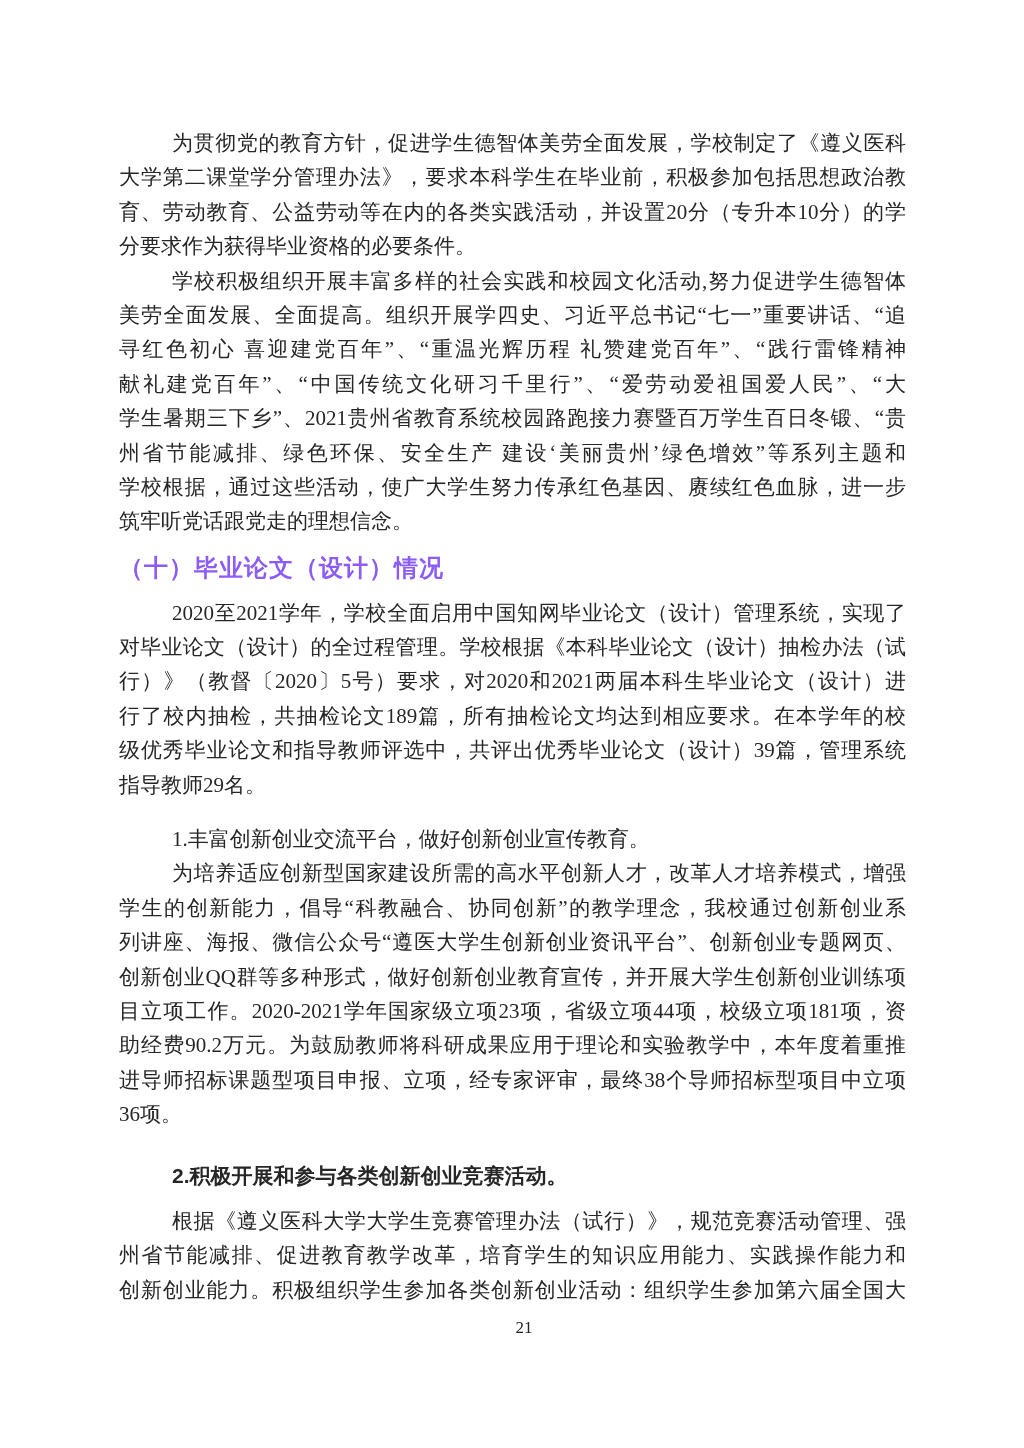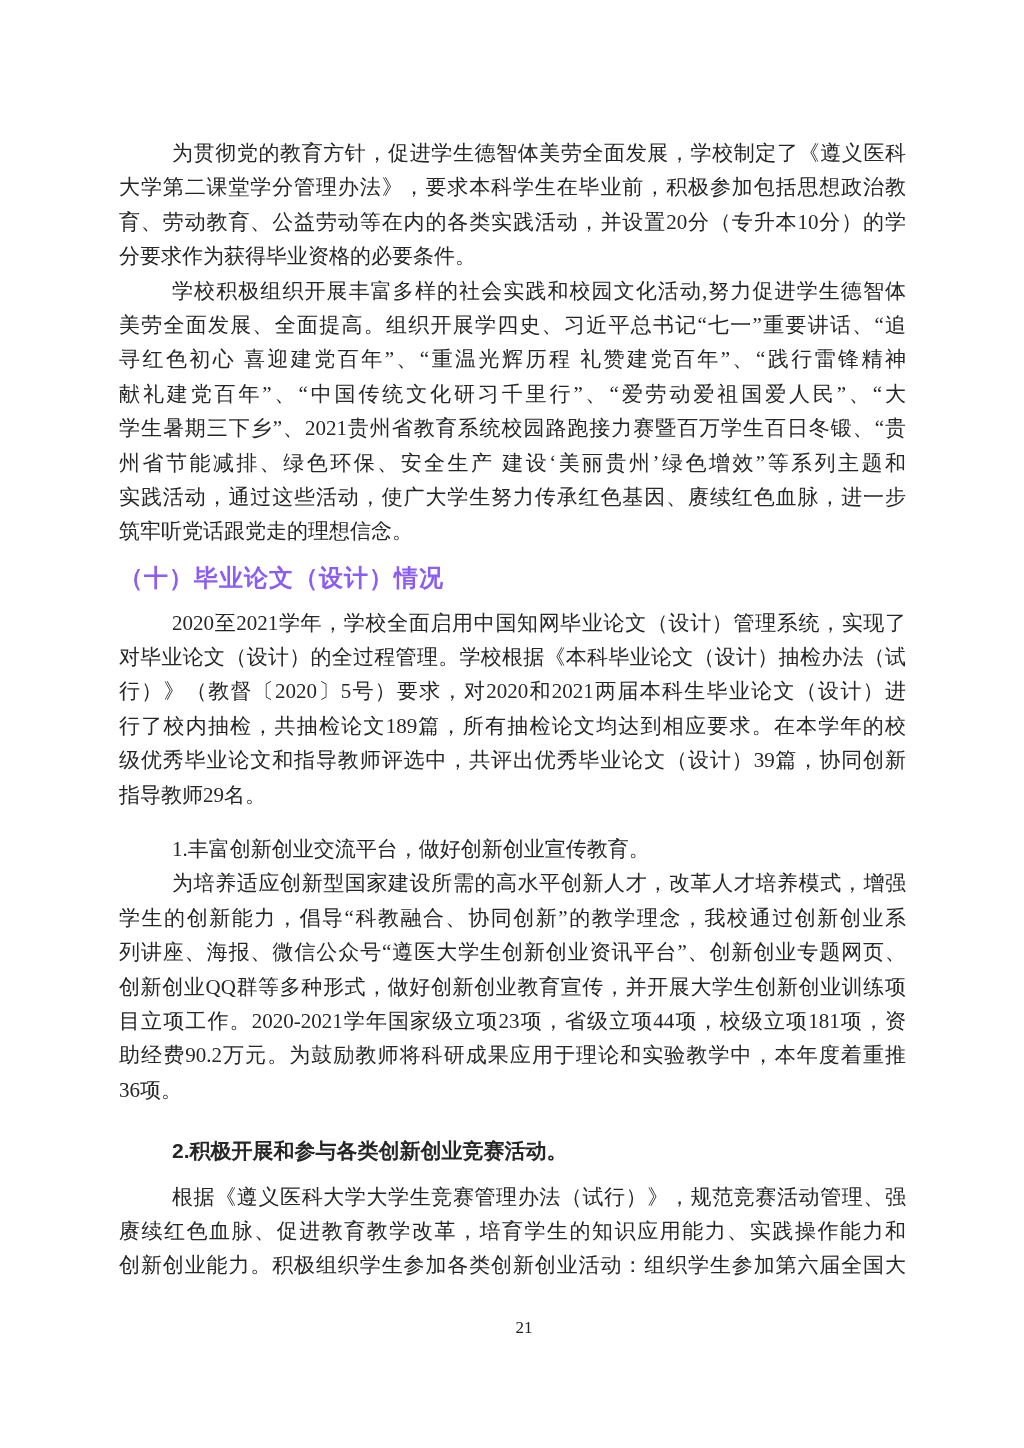--- a/index.html
+++ b/index.html
@@ -8,21 +8,21 @@
     width: 1024px;
     height: 1448px;
     background: #ffffff;
     font-family: "Liberation Serif", "DejaVu Serif", serif;
     color: #262626;
     overflow: hidden;
   }
   .content {
     position: absolute;
     left: 119px;
-    top: 136px;
+    top: 126px;
     width: 787px;
   }
   .para { margin: 0; }
   .line {
     font-size: 21px;
     line-height: 34.4px;
     height: 34.4px;
     overflow: hidden;
     text-align: justify;
     text-align-last: justify;
@@ -66,47 +66,48 @@
         <div class="line">育、劳动教育、公益劳动等在内的各类实践活动，并设置20分（专升本10分）的学</div>
         <div class="line lastline">分要求作为获得毕业资格的必要条件。</div>
       </div>
       <div class="para ">
         <div class="line indent">学校积极组织开展丰富多样的社会实践和校园文化活动,努力促进学生德智体</div>
         <div class="line">美劳全面发展、全面提高。组织开展学四史、习近平总书记“七一”重要讲话、“追</div>
         <div class="line">寻红色初心 喜迎建党百年”、“重温光辉历程 礼赞建党百年”、“践行雷锋精神</div>
         <div class="line">献礼建党百年”、“中国传统文化研习千里行”、“爱劳动爱祖国爱人民”、“大</div>
         <div class="line">学生暑期三下乡”、2021贵州省教育系统校园路跑接力赛暨百万学生百日冬锻、“贵</div>
         <div class="line">州省节能减排、绿色环保、安全生产 建设‘美丽贵州’绿色增效”等系列主题和</div>
-        <div class="line">实践活动，通过这些活动，使广大学生努力传承红色基因、赓续红色血脉，进一步</div>
+        <div class="line">学校根据，通过这些活动，使广大学生努力传承红色基因、赓续红色血脉，进一步</div>
         <div class="line lastline">筑牢听党话跟党走的理想信念。</div>
       </div>
       <div class="heading">（十）毕业论文（设计）情况</div>
       <div class="para ">
         <div class="line indent">2020至2021学年，学校全面启用中国知网毕业论文（设计）管理系统，实现了</div>
         <div class="line">对毕业论文（设计）的全过程管理。学校根据《本科毕业论文（设计）抽检办法（试</div>
         <div class="line">行）》（教督〔2020〕5号）要求，对2020和2021两届本科生毕业论文（设计）进</div>
         <div class="line">行了校内抽检，共抽检论文189篇，所有抽检论文均达到相应要求。在本学年的校</div>
-        <div class="line">级优秀毕业论文和指导教师评选中，共评出优秀毕业论文（设计）39篇，协同创新</div>
+        <div class="line">级优秀毕业论文和指导教师评选中，共评出优秀毕业论文（设计）39篇，管理系统</div>
         <div class="line lastline">指导教师29名。</div>
       </div>
       <div class="para p-lead">
         <div class="line indent lastline">1.丰富创新创业交流平台，做好创新创业宣传教育。</div>
       </div>
       <div class="para ">
         <div class="line indent">为培养适应创新型国家建设所需的高水平创新人才，改革人才培养模式，增强</div>
         <div class="line">学生的创新能力，倡导“科教融合、协同创新”的教学理念，我校通过创新创业系</div>
         <div class="line">列讲座、海报、微信公众号“遵医大学生创新创业资讯平台”、创新创业专题网页、</div>
         <div class="line">创新创业QQ群等多种形式，做好创新创业教育宣传，并开展大学生创新创业训练项</div>
         <div class="line">目立项工作。2020-2021学年国家级立项23项，省级立项44项，校级立项181项，资</div>
         <div class="line">助经费90.2万元。为鼓励教师将科研成果应用于理论和实验教学中，本年度着重推</div>
+        <div class="line">进导师招标课题型项目申报、立项，经专家评审，最终38个导师招标型项目中立项</div>
         <div class="line lastline">36项。</div>
       </div>
       <div class="para p-bold">
         <div class="line indent lastline">2.积极开展和参与各类创新创业竞赛活动。</div>
       </div>
       <div class="para ">
         <div class="line indent">根据《遵义医科大学大学生竞赛管理办法（试行）》，规范竞赛活动管理、强</div>
-        <div class="line">赓续红色血脉、促进教育教学改革，培育学生的知识应用能力、实践操作能力和</div>
+        <div class="line">州省节能减排、促进教育教学改革，培育学生的知识应用能力、实践操作能力和</div>
         <div class="line">创新创业能力。积极组织学生参加各类创新创业活动：组织学生参加第六届全国大</div>
       </div>
     </div>
   <div class="page-number">21</div>
 </div>
 
 </body></html>

